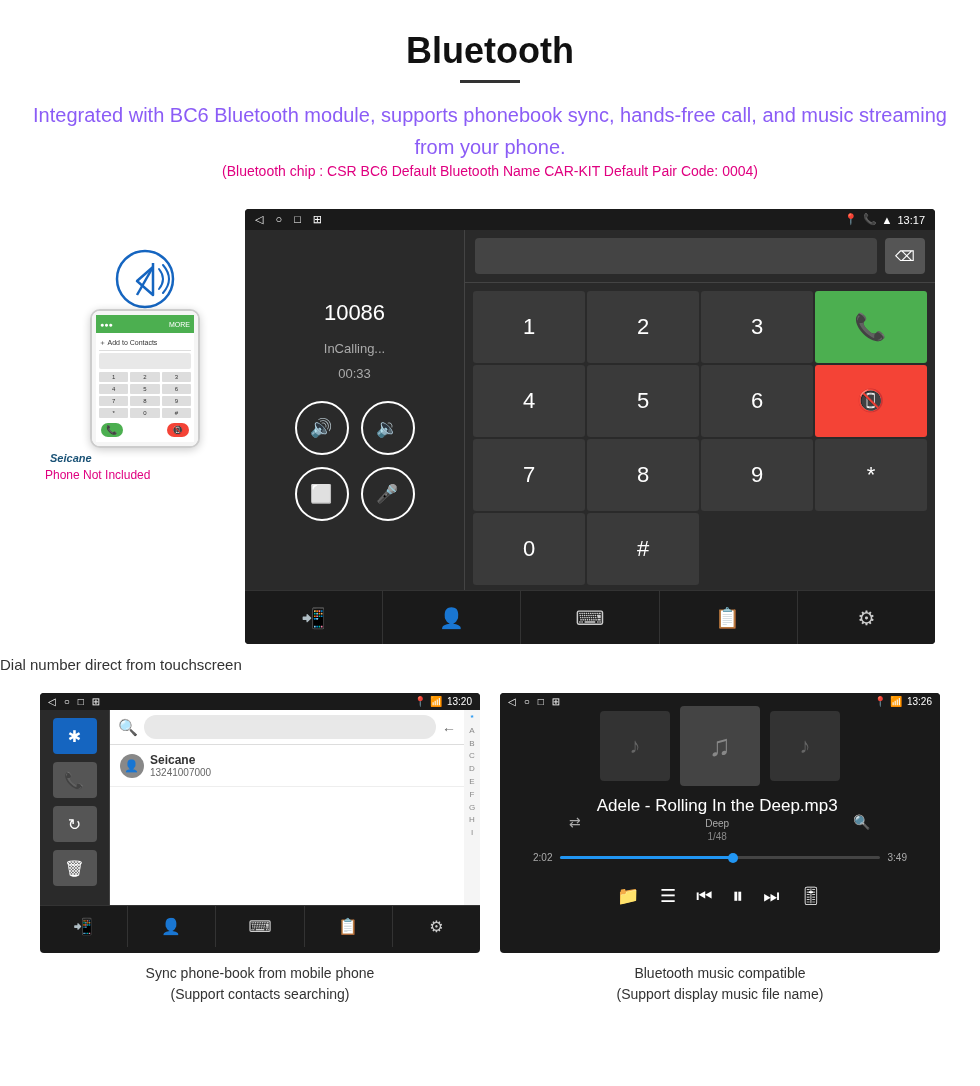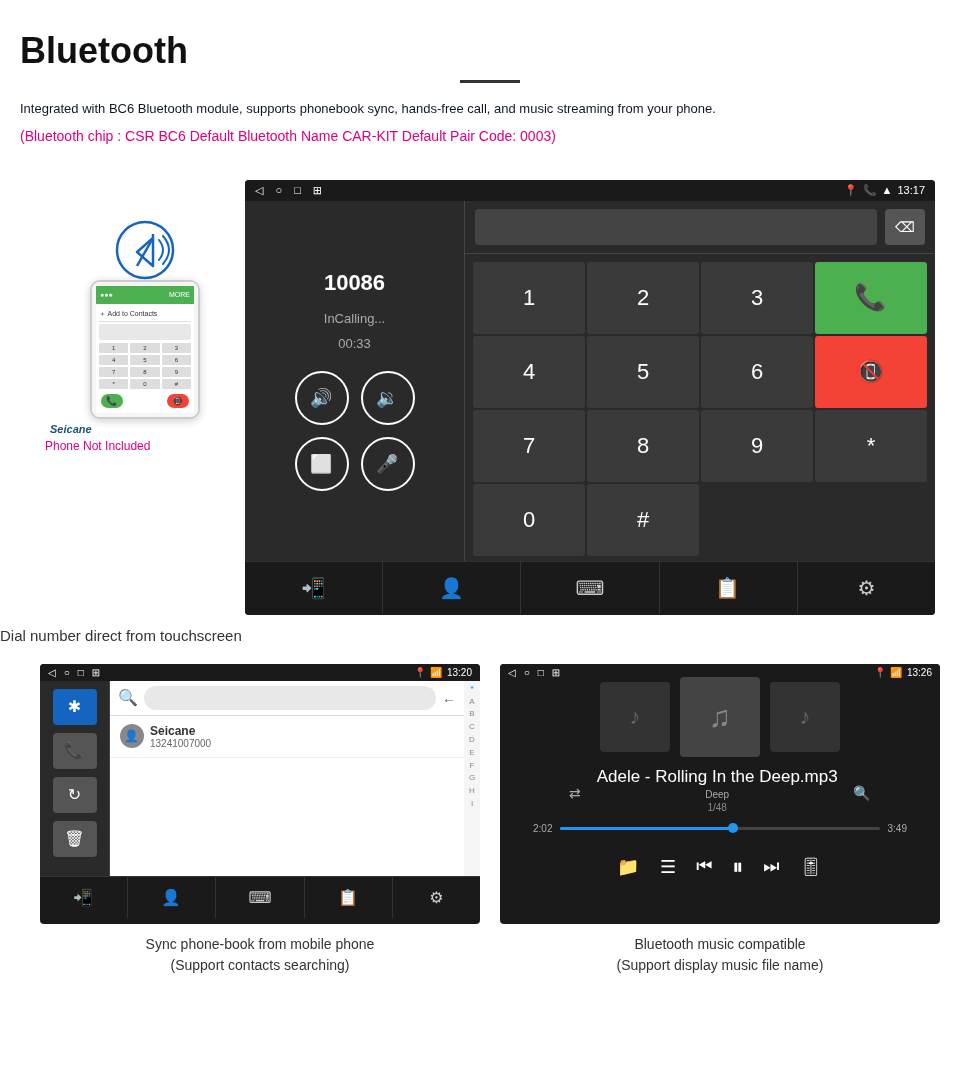--- a/index.html
+++ b/index.html
@@ -6,38 +6,39 @@
     body {
       font-family: Arial, sans-serif;
       background: #fff;
       width: 980px;
       min-height: 1086px;
       overflow-x: hidden;
     }
 
     
     .page-header {
-      padding: 30px 20px 16px;
+      text-align: center;
+      padding: 30px 20px 10px;
     }
     .page-title {
       font-size: 36px;
       font-weight: bold;
       color: #111;
     }
     .title-underline {
       width: 60px;
       height: 3px;
       background: #333;
       margin: 8px auto 16px;
     }
     .page-description {
-      font-size: 13px;
-      color: #0f172a;
+      font-size: 20px;
+      color: #8b5cf6;
       line-height: 1.6;
-      margin-bottom: 8px;
+      margin-bottom: 0;
     }
     .bluetooth-specs {
       font-size: 14px;
       color: #e00080;
       margin-bottom: 20px;
     }
 
     
     .main-demo-section {
       display: flex;
@@ -171,21 +172,21 @@
       display: flex;
       flex-direction: column;
       align-items: center;
       justify-content: center;
       gap: 10px;
       border-right: 1px solid #444;
     }
     .call-number {
       color: white;
       font-size: 22px;
-      font-weight: bold;
+      font-weight: normal;
       margin-bottom: 5px;
     }
     .call-status {
       color: #aaa;
       font-size: 13px;
     }
     .call-timer {
       color: #aaa;
       font-size: 13px;
       margin-bottom: 10px;
@@ -552,21 +553,21 @@
     
     .bt-icon-svg { width: 60px; height: 60px; }
   </style>
 </head>
 <body>
 
 <div class="page-header">
   <h1 class="page-title">Bluetooth</h1>
   <div class="title-underline"></div>
   <p class="page-description">Integrated with BC6 Bluetooth module, supports phonebook sync, hands-free call, and music streaming from your phone.</p>
-  <p class="bluetooth-specs">(Bluetooth chip : CSR BC6    Default Bluetooth Name CAR-KIT    Default Pair Code: 0003)</p>
+  <p class="bluetooth-specs">(Bluetooth chip : CSR BC6    Default Bluetooth Name CAR-KIT    Default Pair Code: 0004)</p>
 </div>
 
 <div class="main-demo-section">
 
   <div class="phone-side">
 
     <svg class="bt-icon-svg" viewBox="0 0 60 60">
       <circle cx="30" cy="30" r="28" fill="none" stroke="#1565C0" stroke-width="2.5"></circle>
 
       <path d="M38 14 L38 46 L22 32 L38 18 L22 32" fill="none" stroke="#1565C0" stroke-width="2.5" stroke-linejoin="round"></path>

